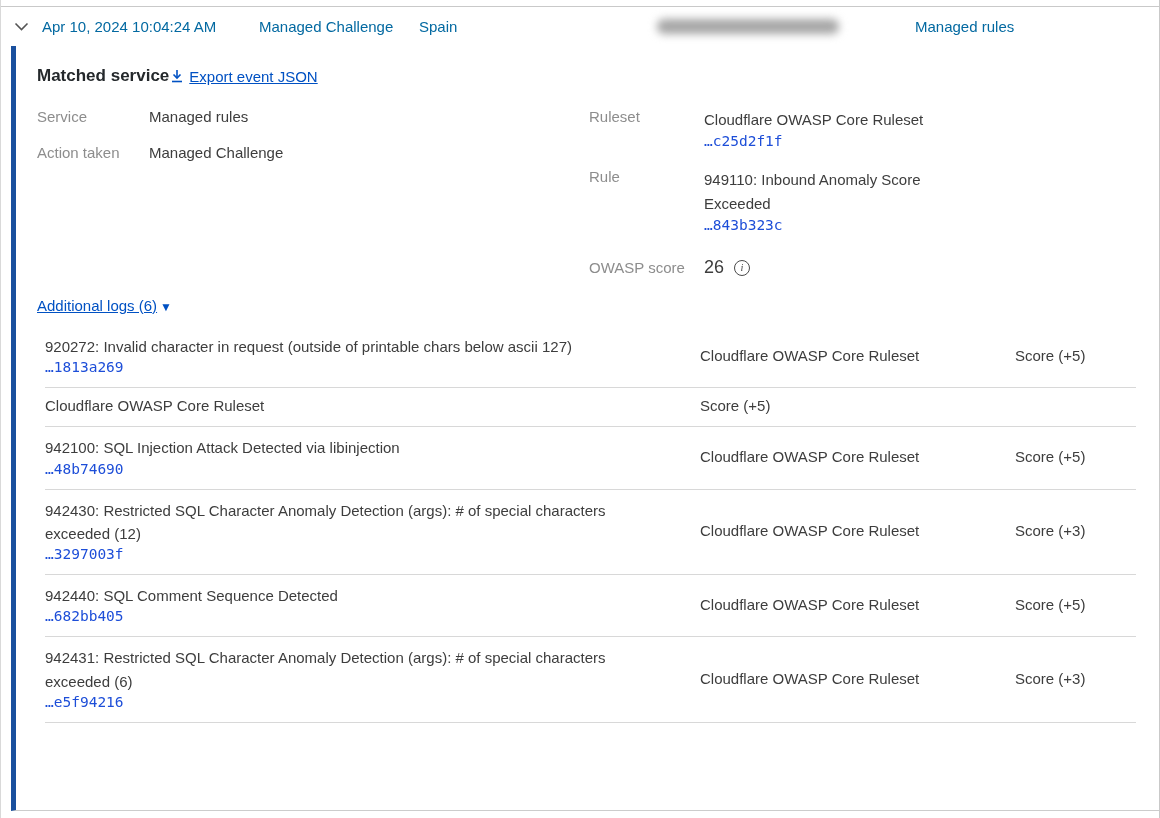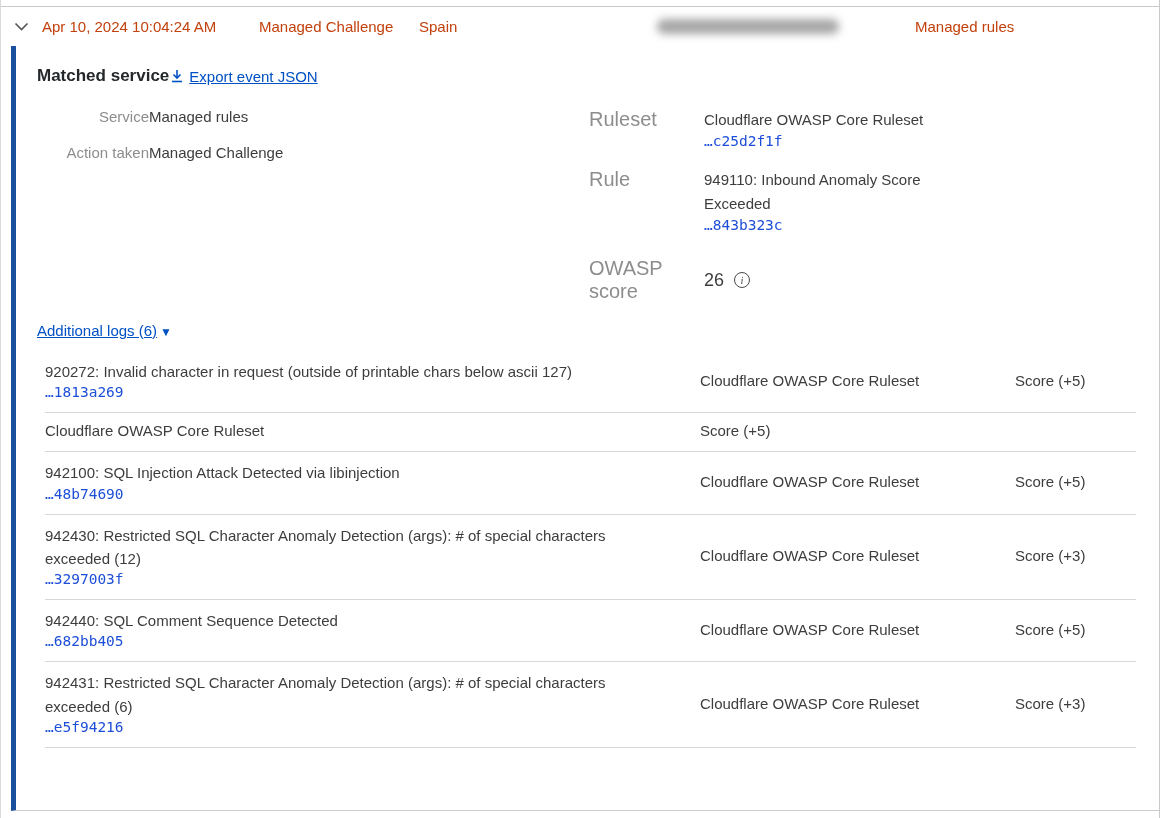--- a/index.html
+++ b/index.html
@@ -23,21 +23,21 @@
     height: 7px;
     border-bottom: 1px solid #c9c9c9;
     flex: 0 0 auto;
   }
   
   .event-row {
     height: 39px;
     display: flex;
     align-items: center;
     font-size: 15px;
-    color: #c2410c;
+    color: #0369a1;
     flex: 0 0 auto;
   }
   .chevron-cell { width: 28px; padding-left: 13px; display: flex; align-items: center; cursor: pointer; }
   .cell-timestamp { width: 230px; padding-left: 13px; }
   .cell-action { width: 160px; }
   .cell-country { width: 238px; }
   .cell-redacted { width: 200px; display: flex; align-items: center; }
   .redacted-blur {
     width: 182px; height: 15px;
     background: #a6a6a6;
@@ -69,27 +69,27 @@
     display: flex;
     align-items: center;
     gap: 4px;
     color: #0051c3;
     font-size: 15px;
     cursor: pointer;
   }
   .export-link .link-text { text-decoration: underline; }
   
   .details { display: flex; margin-top: 22px; }
-  .details-left { width: 552px; flex: 0 0 auto; text-align: right; }
+  .details-left { width: 552px; flex: 0 0 auto; }
   .dl-row { display: flex; margin-bottom: 19px; }
   .dl-label { width: 112px; color: #8d8d8d; font-size: 15px; flex: 0 0 auto; }
   .dl-value { font-size: 15px; color: #3d3d3d; }
   .details-right { flex: 1; }
   .dr-row { display: flex; margin-bottom: 19px; }
-  .dr-label { width: 115px; color: #8d8d8d; font-size: 20px; flex: 0 0 auto; }
+  .dr-label { width: 115px; color: #8d8d8d; font-size: 15px; flex: 0 0 auto; }
   .dr-value-block { max-width: 240px; }
   .dr-value { font-size: 15px; color: #3d3d3d; line-height: 1.6; }
   .hash {
     font-family: "DejaVu Sans Mono", monospace;
     font-size: 14.5px;
     color: #1d4ed8;
     margin-top: 1px;
   }
   .owasp-row { margin-top: 24px; display: flex; align-items: center; }
   .owasp-value { font-size: 18px; color: #3d3d3d; margin-right: 10px; }

